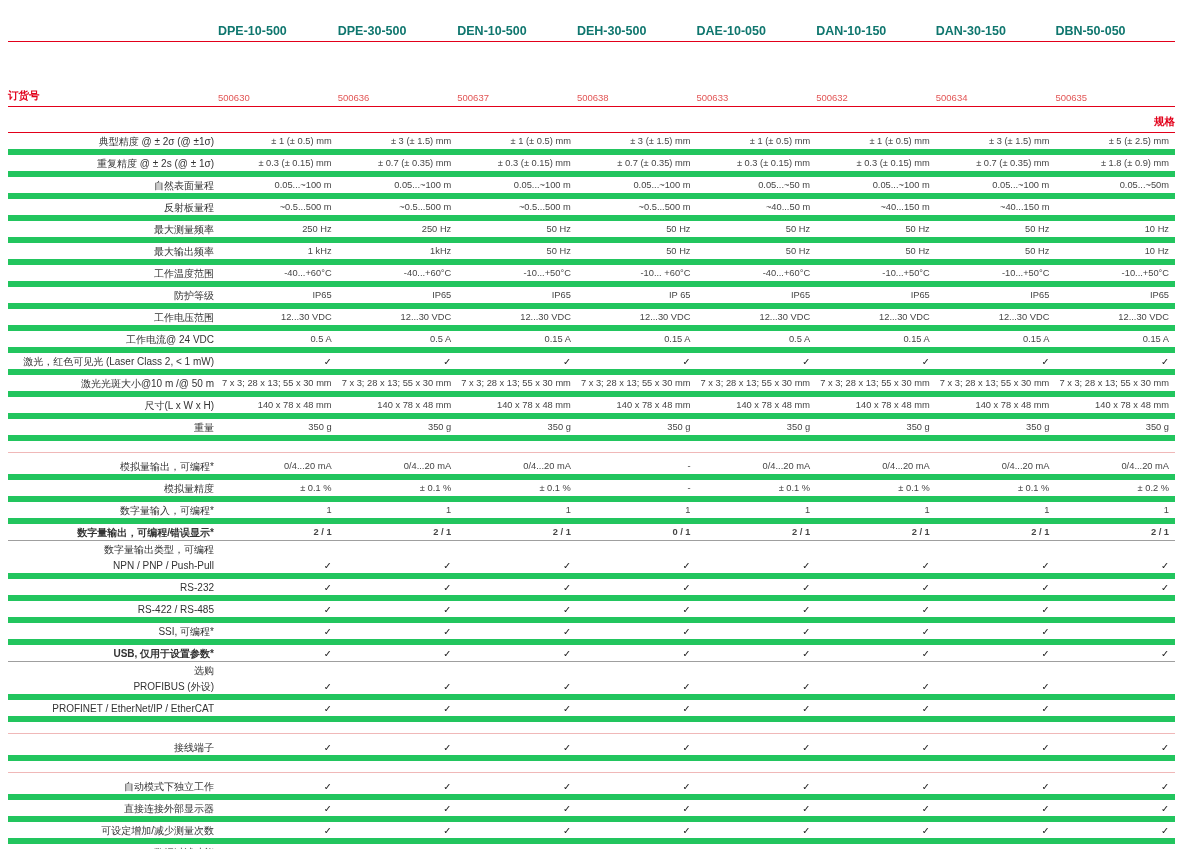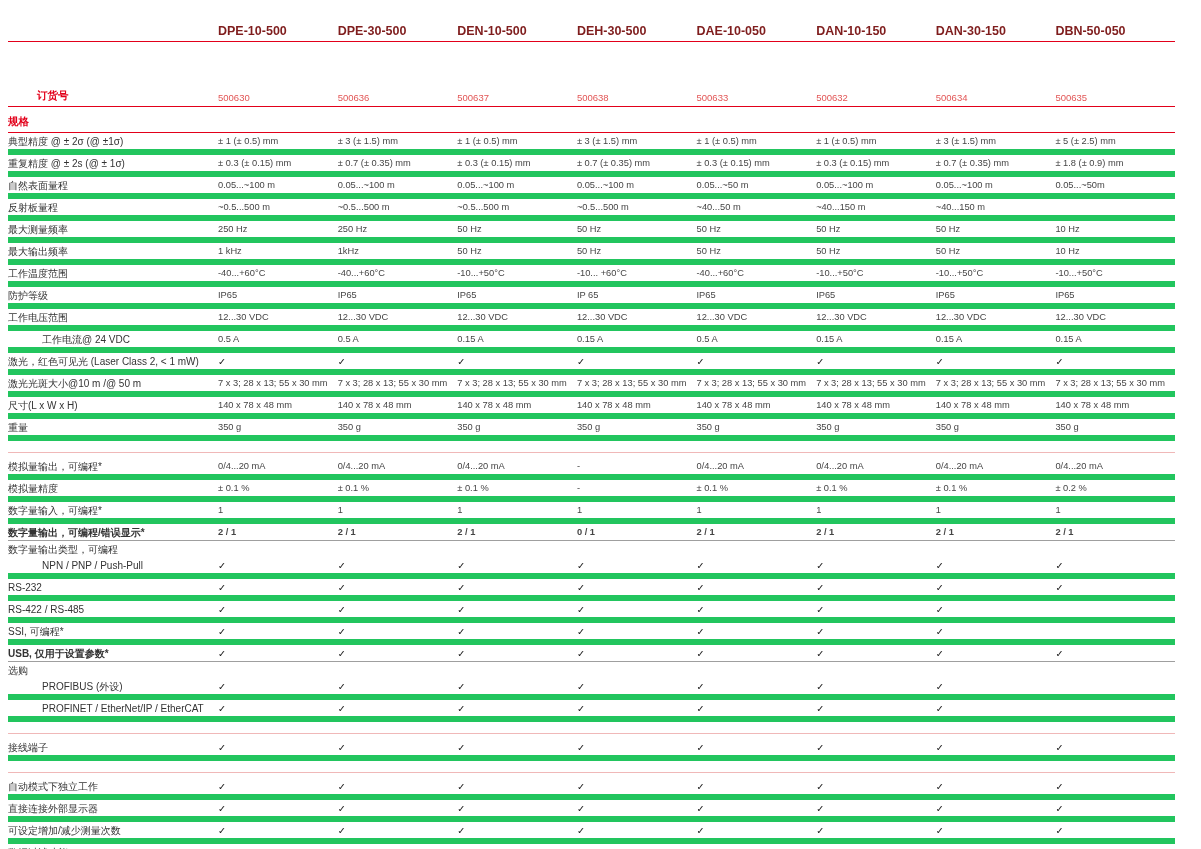--- a/index.html
+++ b/index.html
@@ -6,28 +6,28 @@
   body{
     width:1201px;height:849px;overflow:hidden;background:#ffffff;
     font-family:"Liberation Sans","DejaVu Sans",sans-serif;
     -webkit-font-smoothing:antialiased;
   }
   .table{position:absolute;left:8px;top:24px;width:1167px;}
   .grid{display:grid;grid-template-columns:210px repeat(8,1fr);align-items:end;}
 
   
   .header-row{border-bottom:1px solid #e2001a;padding-bottom:3px;}
-  .model-name{color:#7f1d1d;font-weight:bold;font-size:12.5px;letter-spacing:0;padding-right:24px;}
+  .model-name{color:#0f766e;font-weight:bold;font-size:12.5px;letter-spacing:0;padding-right:24px;}
   
   .order-row{border-bottom:1px solid #e2001a;padding:2px 0 3px 0;}
-  .order-label{color:#e2001a;font-weight:bold;font-size:10.5px;margin-left:29px;}
+  .order-label{color:#e2001a;font-weight:bold;font-size:10.5px;}
   .order-num{color:#e25555;font-size:9.5px;margin-top:48px;}
 
   
-  .section{margin-top:11px;border-top:1px solid #f0b8b8;padding-top:5px;}
+  .section{margin-top:11px;border-top:1px solid #f0b8b8;padding-top:5px;text-align:right;}
   .section.first{border-top:none;margin-top:7px;padding-top:0;}
   .section-title{color:#e2001a;font-weight:bold;font-size:10.5px;
     border-bottom:1px solid #e2001a;padding:1px 0 3px 0;}
 
   
   .row{border-bottom:6px solid #22c55e;}
   .row.dark-bottom{border-bottom:1px solid #9f9f9f;font-weight:bold;}
   .row.group-row{border-bottom:none;}
   .row-label{color:#333333;font-size:10px;padding:2.5px 4px 2.5px 0;line-height:11px;}
   .row-label.indent{padding-left:34px;}

